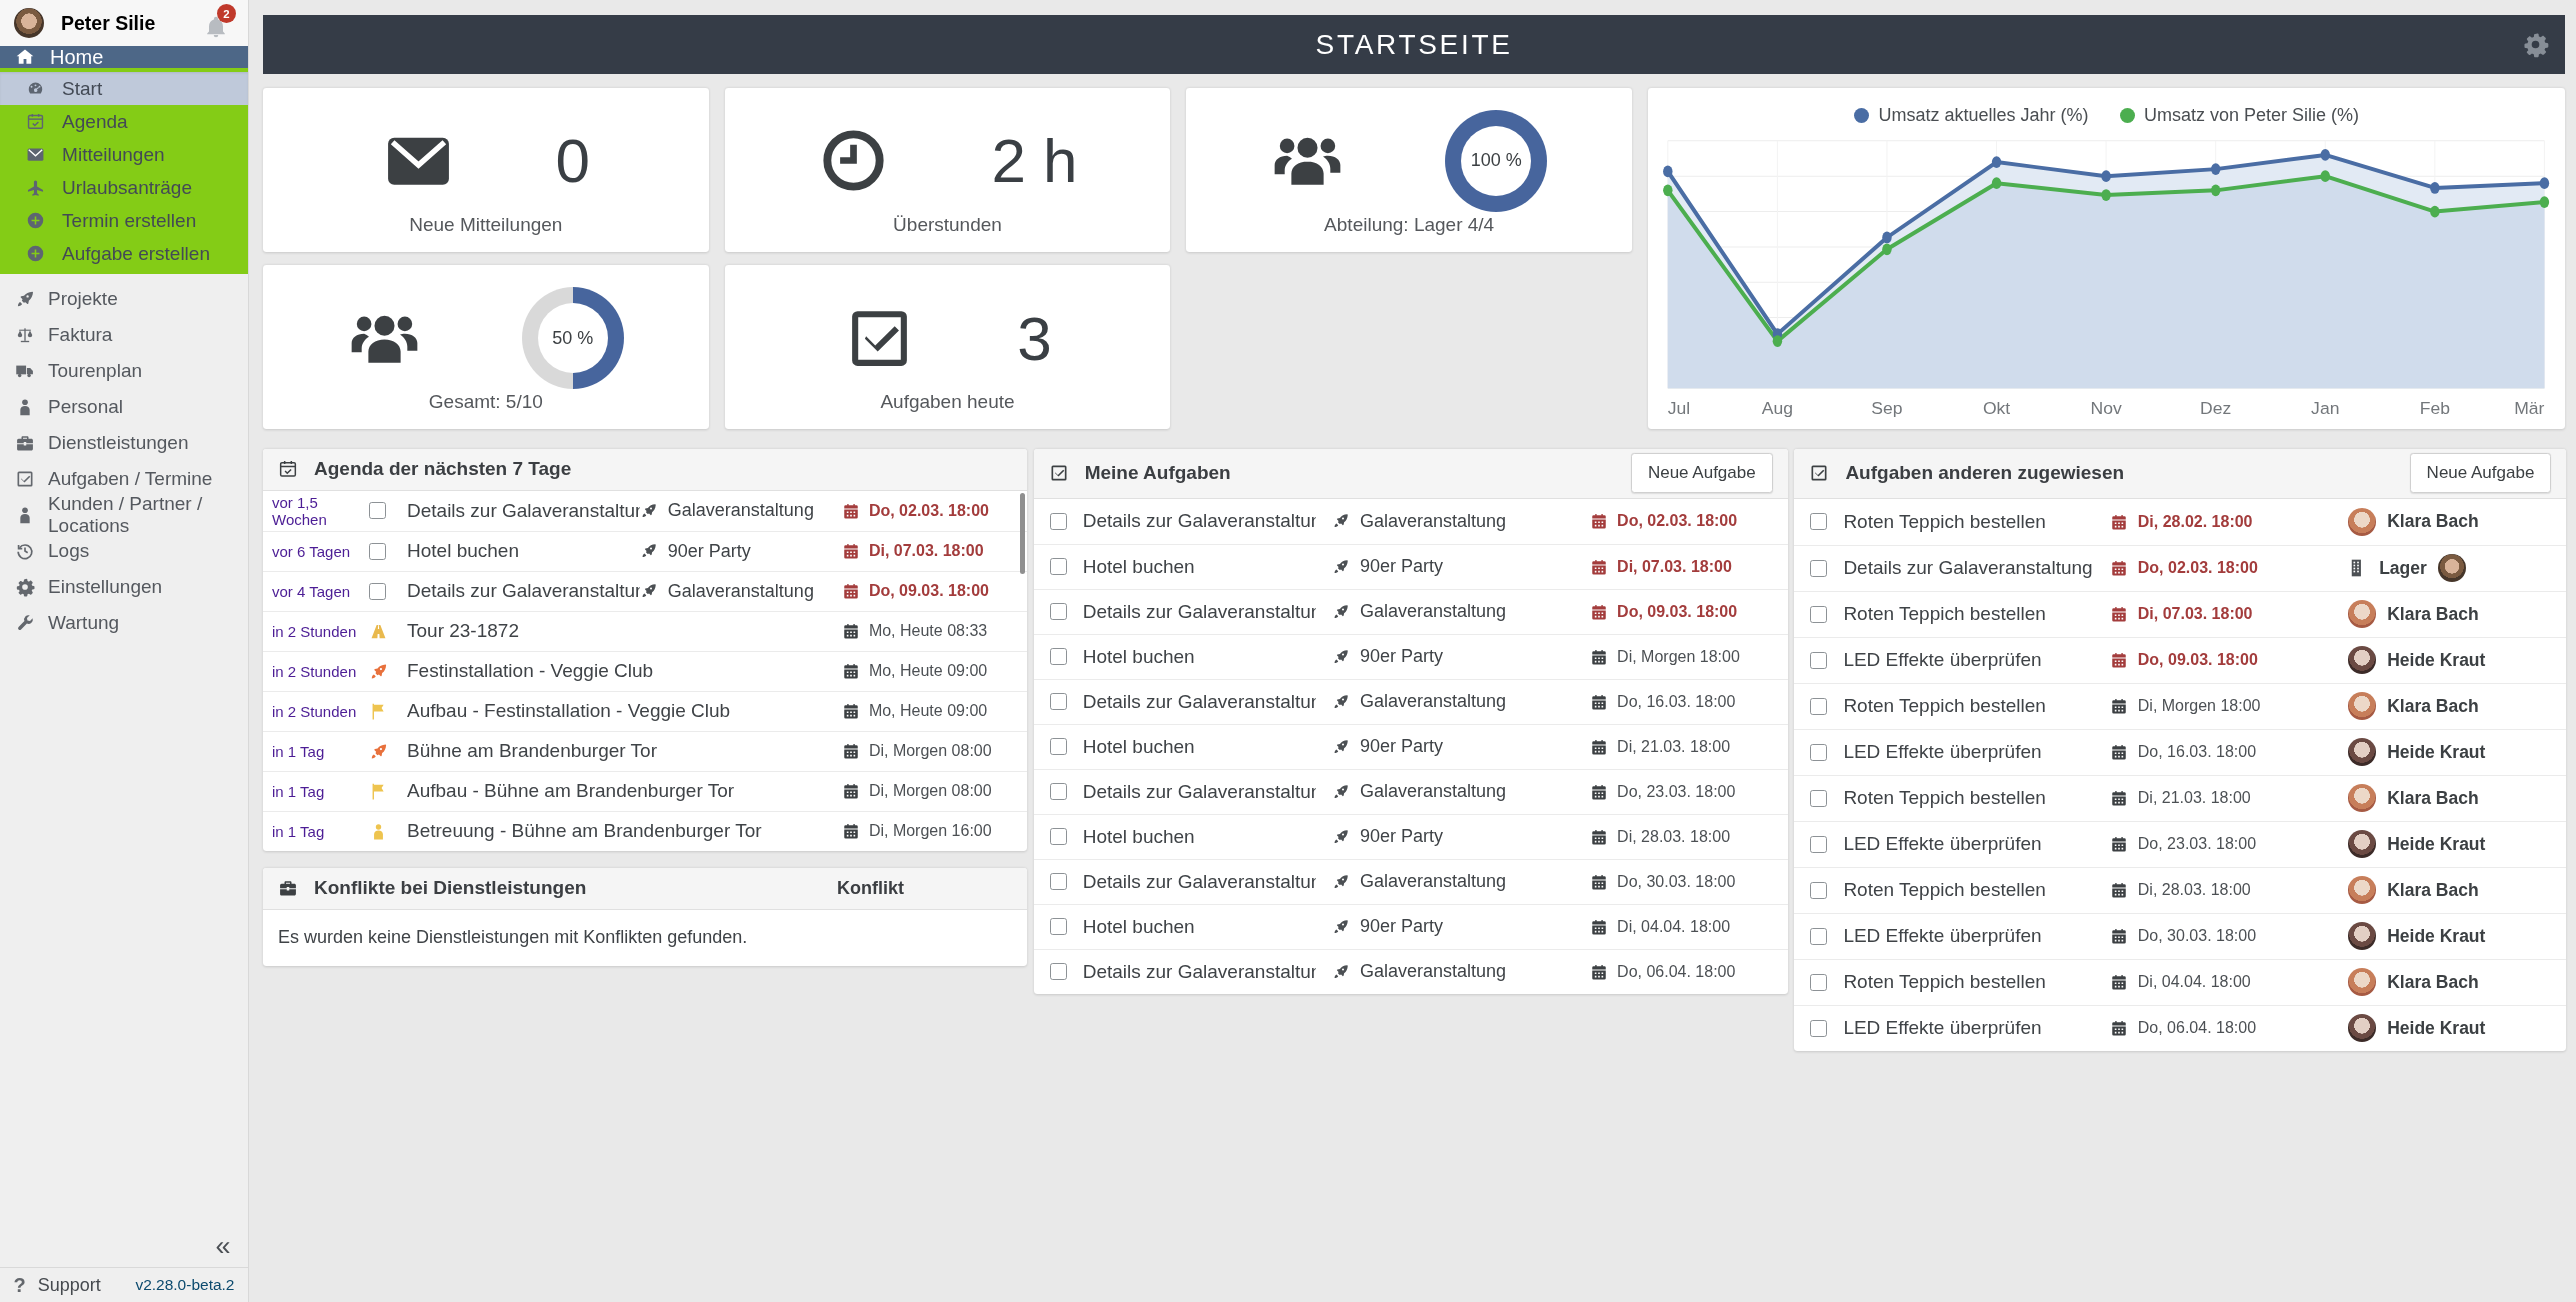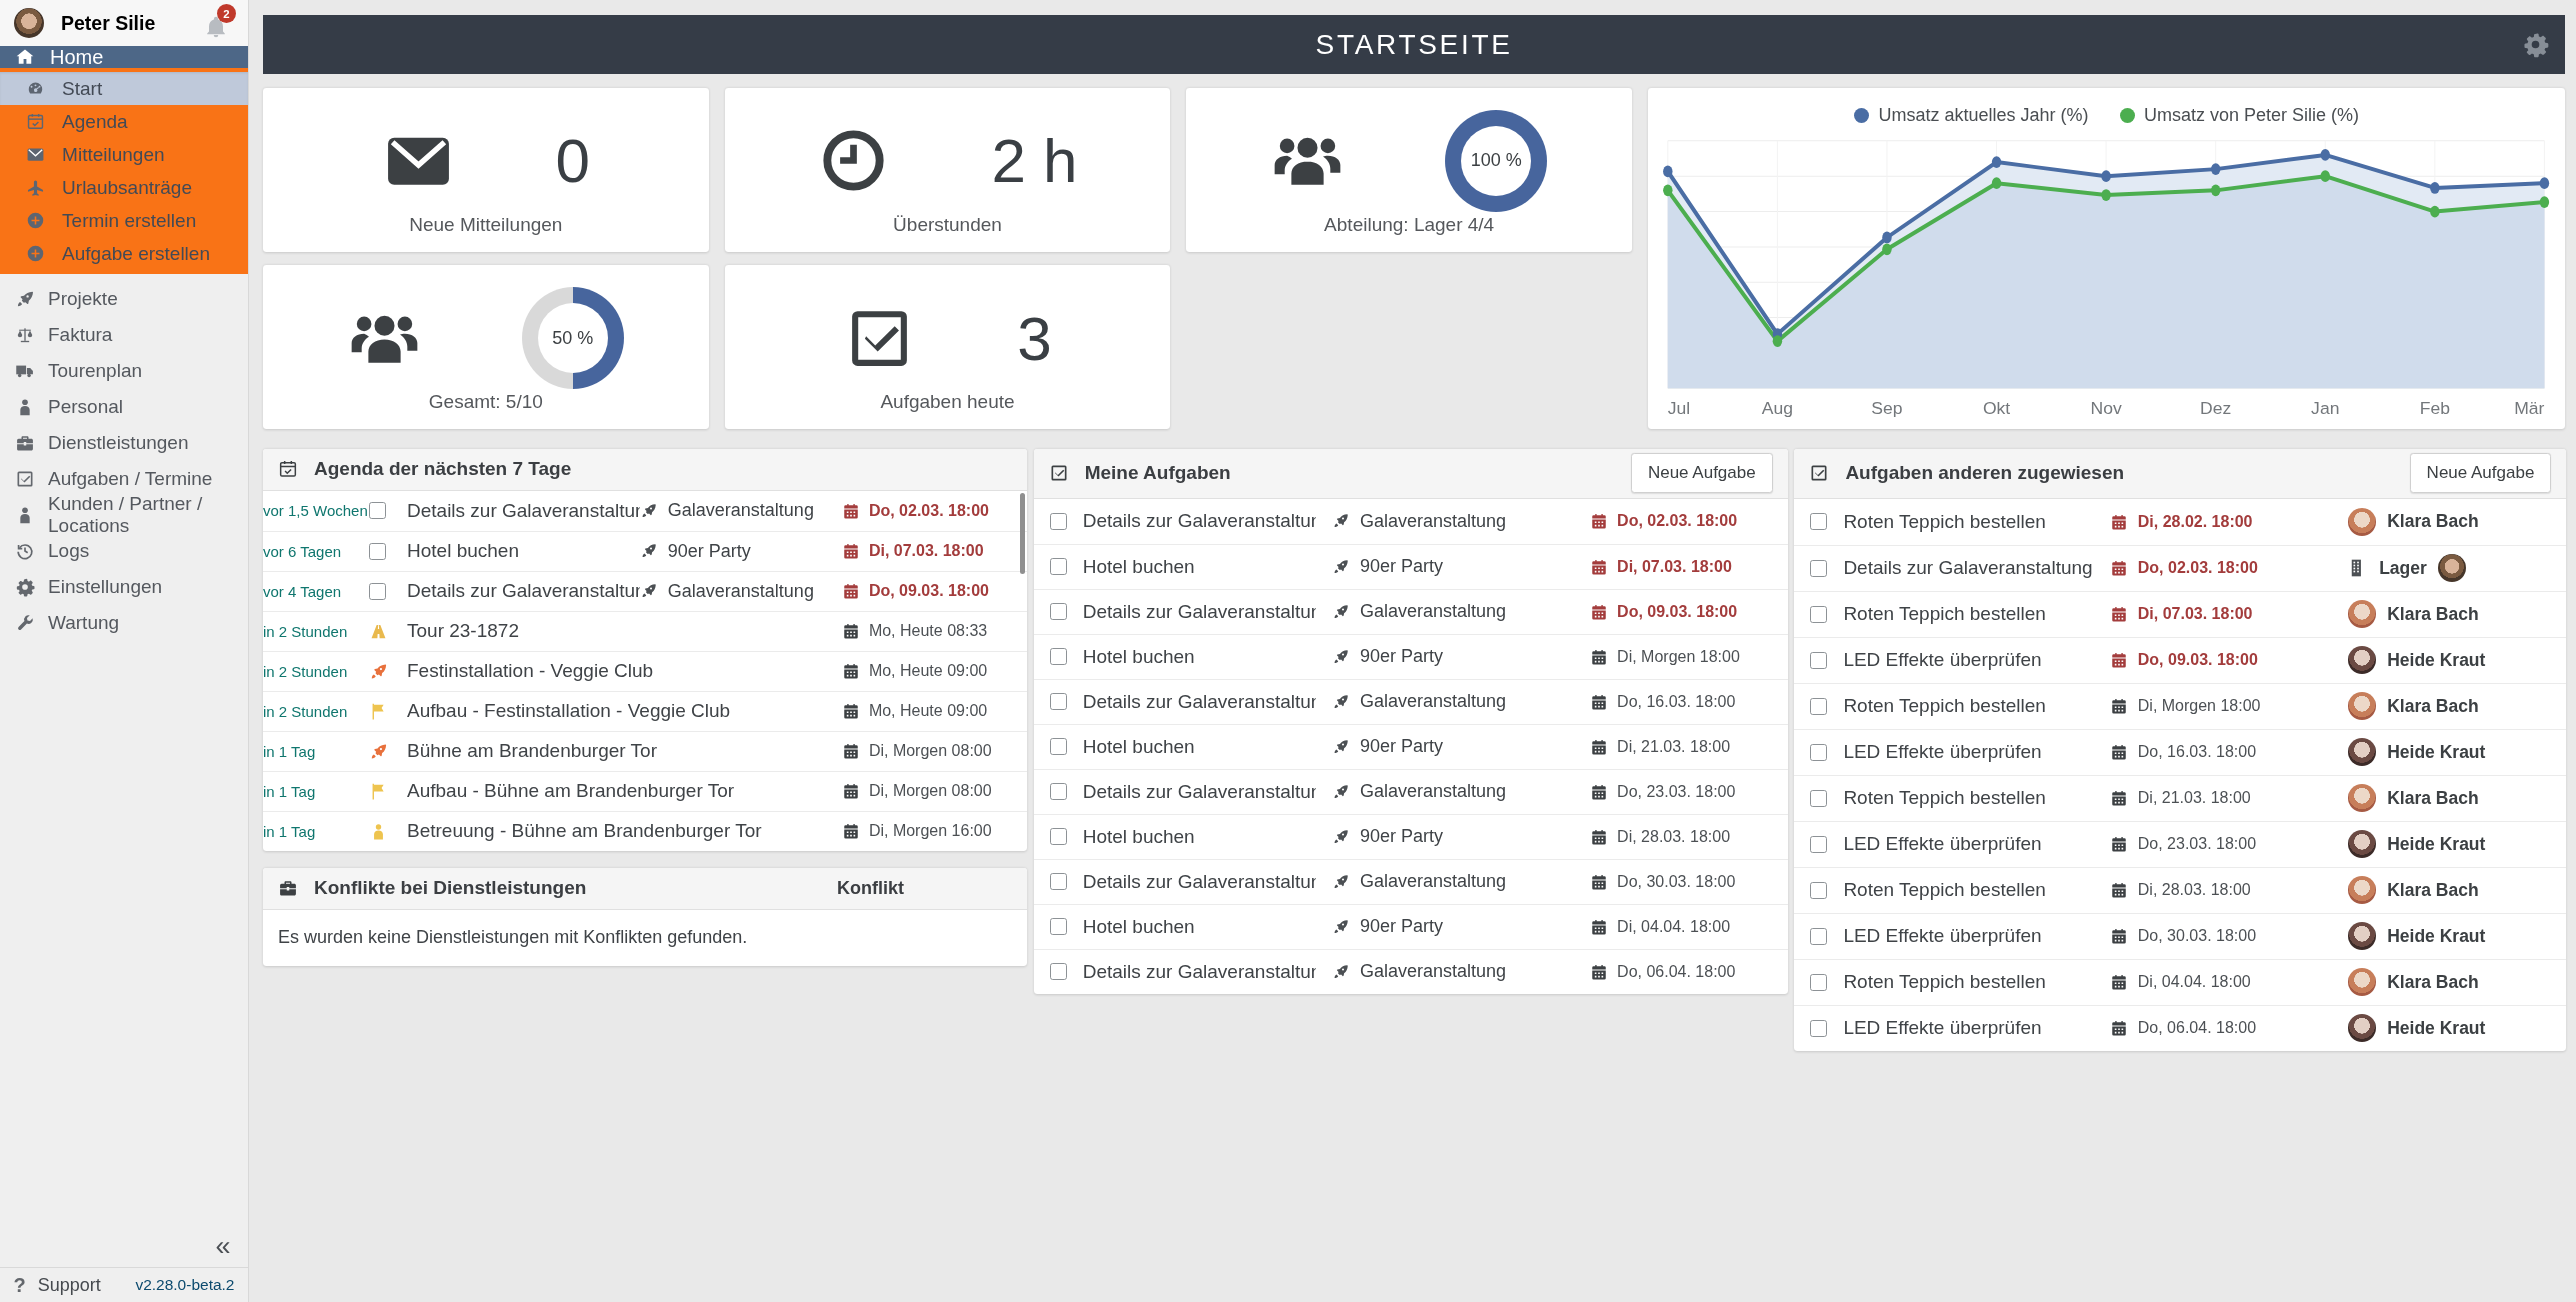--- a/index.html
+++ b/index.html
@@ -15,21 +15,21 @@
   .user-row { height:46px; background:#f7f7f7; display:flex; align-items:center; padding:0 13.5px; position:relative; }
   .avatar { border-radius:50%; flex:none; }
   .user-avatar { width:30px; height:30px; background:radial-gradient(circle at 50% 44%, #d9b49a 0 34%, #7a5a40 35% 56%, #46362a 57% 100%); }
   .user-name { font-size:19.5px; font-weight:bold; color:#000000; margin-left:17.5px; }
   .bell-wrap { position:absolute; right:17.5px; top:9.4px; width:27px; height:30px; color:#b8bcc1; }
   .bell-wrap .ic { width:24px; height:24px; margin-top:5.4px; }
   .badge { position:absolute; right:-5.4px; top:-5.4px; width:19px; height:19px; border-radius:50%;
            background:#c0392b; color:#fff; font-size:11.4px; font-weight:bold; display:flex; align-items:center; justify-content:center; }
   .home-row { height:22px; background:#4d6787; color:#fff; display:flex; align-items:center; padding:0 15px; gap:15px; font-size:20px; }
   .home-row .ic { width:20px; height:20px; }
-  .submenu { background:#f97316; padding:4px 0; }
+  .submenu { background:#84cc16; padding:4px 0; }
   .sub-item { height:33px; display:flex; align-items:center; padding-left:25.6px; gap:17.5px; font-size:19px; color:#434a55; cursor:pointer; }
   .sub-item .ic { width:19px; height:19px; color:#5d6571; }
   .sub-item.active { background:#bfc9da; box-shadow:inset 0 1.3px 2px rgba(0,0,0,.08); }
   .menu { padding:6.7px 0 0 0; }
   .menu-item { height:36px; display:flex; align-items:center; padding-left:15px; gap:13px; font-size:19px; color:#54585e; cursor:pointer; }
   .menu-item .ic { width:20px; height:20px; color:#64686e; }
   .side-spacer { flex:1; }
   .collapse-row { display:flex; justify-content:flex-end; padding:0 17.5px 6.7px 0; }
   .collapse-btn { font-size:27px; color:#4c5055; cursor:pointer; line-height:1; }
   .support-row { border-top:0.7px solid #d9d9d9; height:35px; display:flex; align-items:center; padding:0 13.5px; gap:12px; }
@@ -79,21 +79,21 @@
   .cb { width:17px; height:17px; border:1.3px solid #8d9296; border-radius:2.7px; flex:none; cursor:pointer; background:#fff; }
   .row-title { font-size:19px; color:#3f4347; white-space:nowrap; overflow:hidden; flex:1; }
   .proj { display:flex; align-items:center; gap:10.8px; font-size:18px; color:#3f4347; }
   .proj .ic { width:17.5px; height:17.5px; color:#4c5054; }
   .datec { display:flex; align-items:center; gap:9.4px; font-size:16px; color:#4c5054; }
   .datec .ic { width:18px; height:18px; color:#3c4043; }
   .datec.overdue span { color:#a33c3c; font-weight:bold; }
 
   
   .arow { height:40px; padding:0 17.5px 0 0; }
-  .awhen { width:106px; padding-left:0; font-size:15px; color:#0f766e; flex:none; }
+  .awhen { width:106px; padding-left:9px; font-size:15px; color:#4c1d95; flex:none; }
   .aicon { width:38px; flex:none; display:flex; }
   .aicon .ic { width:19px; height:19px; }
   .arow .proj { width:202px; flex:none; }
   .arow .datec { width:168px; flex:none; }
   .agenda-scroll { position:absolute; right:2px; top:44px; width:4.7px; height:81px; background:#8f8f8f; border-radius:2.7px; }
 
   
   .trow { height:45px; padding:0 16px; gap:16px; }
   .trow .proj { width:242px; flex:none; }
   .trow .datec { width:182px; flex:none; }

